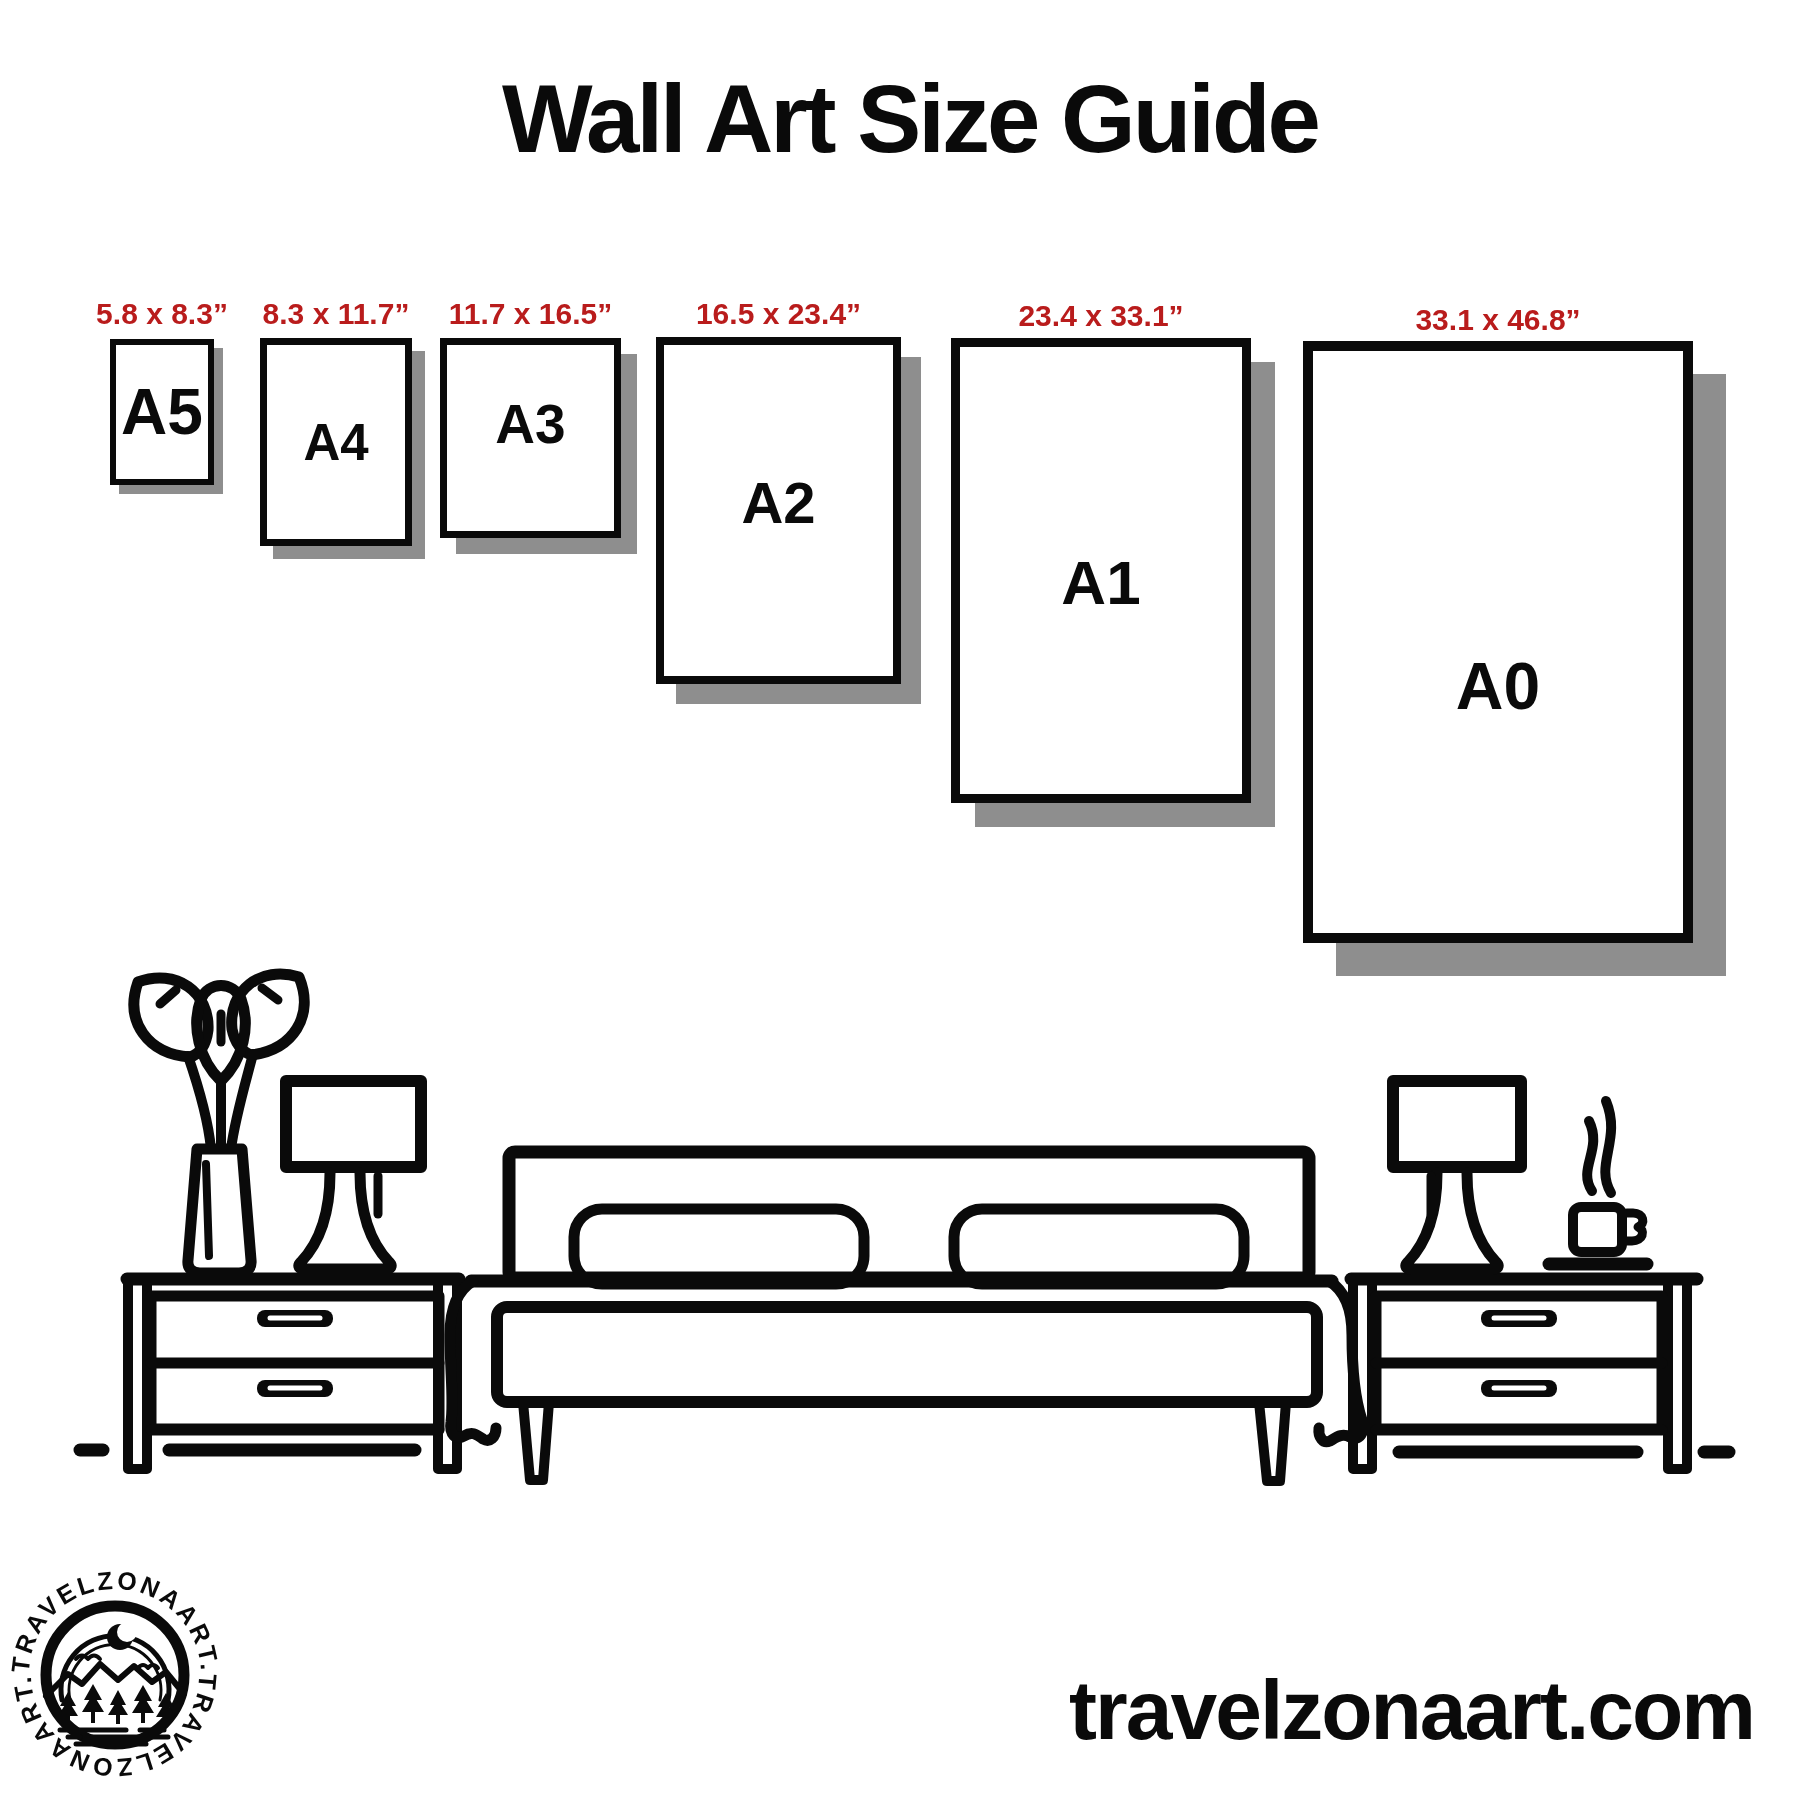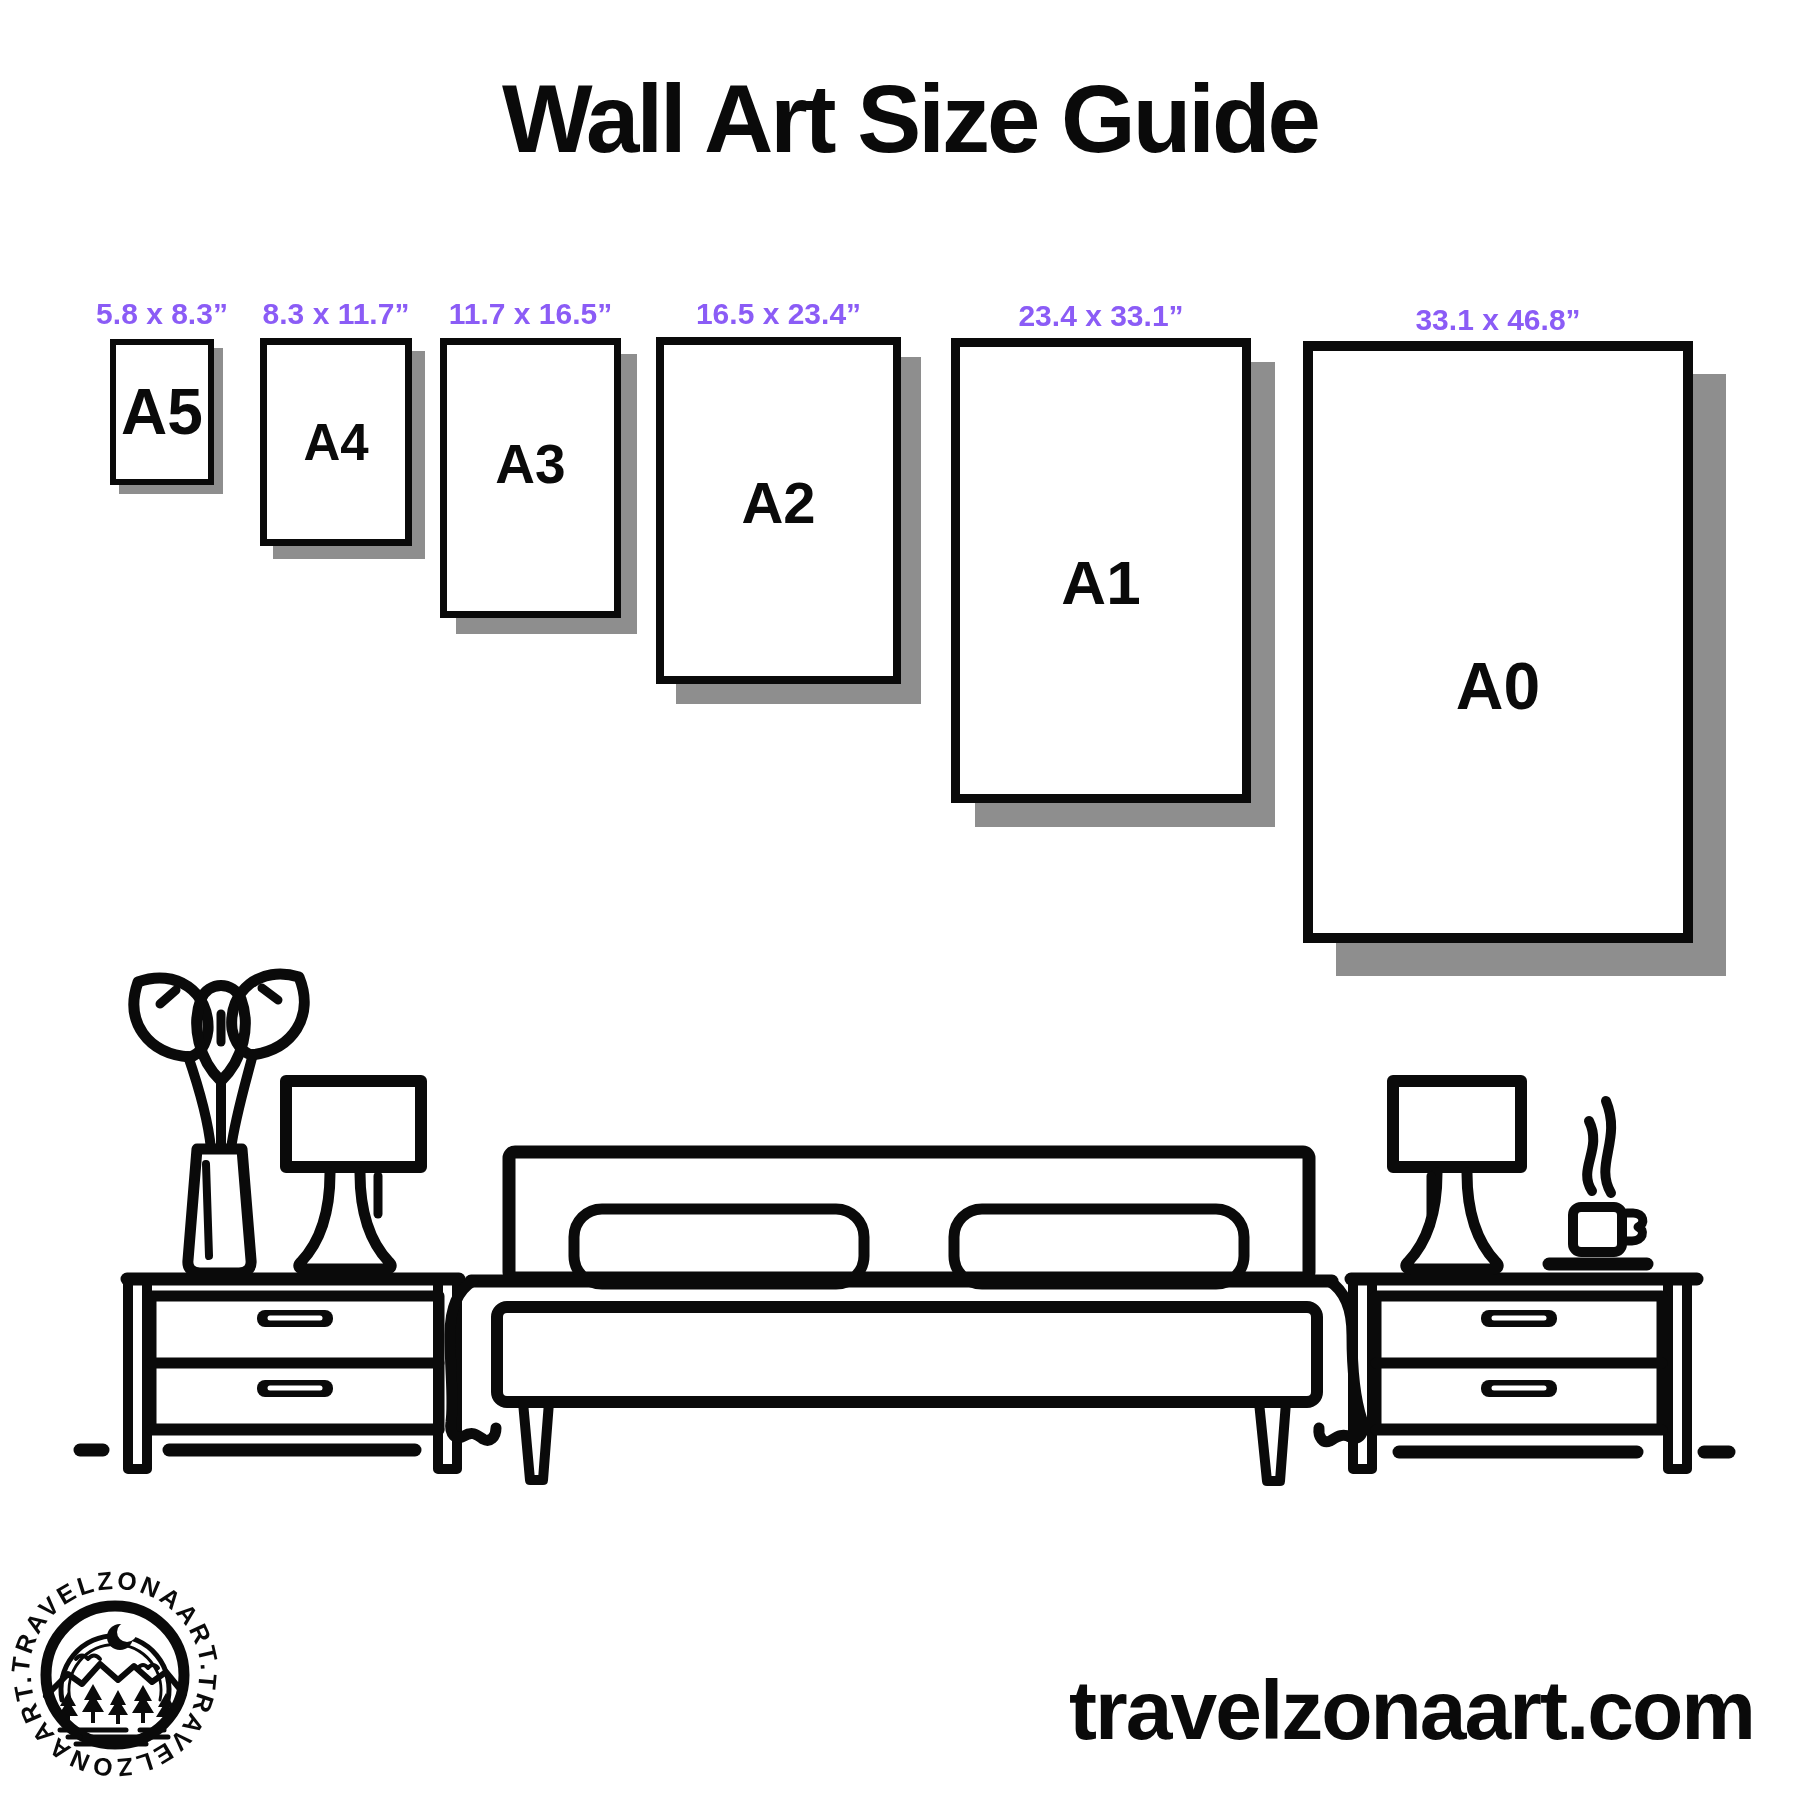--- a/index.html
+++ b/index.html
@@ -10,27 +10,27 @@
   .page-title{
     position:absolute;left:0;right:0;top:64px;text-align:center;
     font-size:96px;font-weight:bold;letter-spacing:-3px;color:#0a0a0a;padding-left:20px;
   }
   .frame{
     position:absolute;background:#ffffff;border-style:solid;border-color:#0a0a0a;
     box-sizing:border-box;display:flex;align-items:center;justify-content:center;
   }
   .frame .size-label{
     position:absolute;bottom:calc(100% + 14px);left:50%;transform:translateX(-50%);
-    white-space:nowrap;font-size:30px;font-weight:bold;letter-spacing:0px;color:#8b5cf6;
+    white-space:nowrap;font-size:30px;font-weight:bold;letter-spacing:0px;color:#b91c1c;
   }
   .frame .paper-name{font-weight:bold;color:#0a0a0a;}
   
   .f-a5{left:110px;top:339px;width:104px;height:146px;border-width:6px;box-shadow:9px 9px 0 #8e8e8e;}
   .f-a4{left:260px;top:338px;width:152px;height:208px;border-width:7px;box-shadow:13px 13px 0 #8e8e8e;}
-  .f-a3{left:440px;top:338px;width:181px;height:280px;border-width:7px;box-shadow:16px 16px 0 #8e8e8e;}
+  .f-a3{left:440px;top:338px;width:181px;height:200px;border-width:7px;box-shadow:16px 16px 0 #8e8e8e;}
   .f-a2{left:656px;top:337px;width:245px;height:347px;border-width:8px;box-shadow:20px 20px 0 #8e8e8e;}
   .f-a1{left:951px;top:338px;width:300px;height:465px;border-width:9px;box-shadow:24px 24px 0 #8e8e8e;}
   .f-a0{left:1303px;top:341px;width:390px;height:602px;border-width:10px;box-shadow:33px 33px 0 #8e8e8e;}
   .n-a5{font-size:64px;}
   .n-a4{font-size:51px;}
   .n-a3{font-size:55px;transform:translateY(-14px);}
   .n-a2{font-size:58px;transform:translateY(-8px);}
   .n-a1{font-size:62px;transform:translateY(12px);text-align:right;}
   .n-a0{font-size:66px;transform:translateY(44px);}
   .scene{position:absolute;left:0;top:0;width:1800px;height:1800px;}

